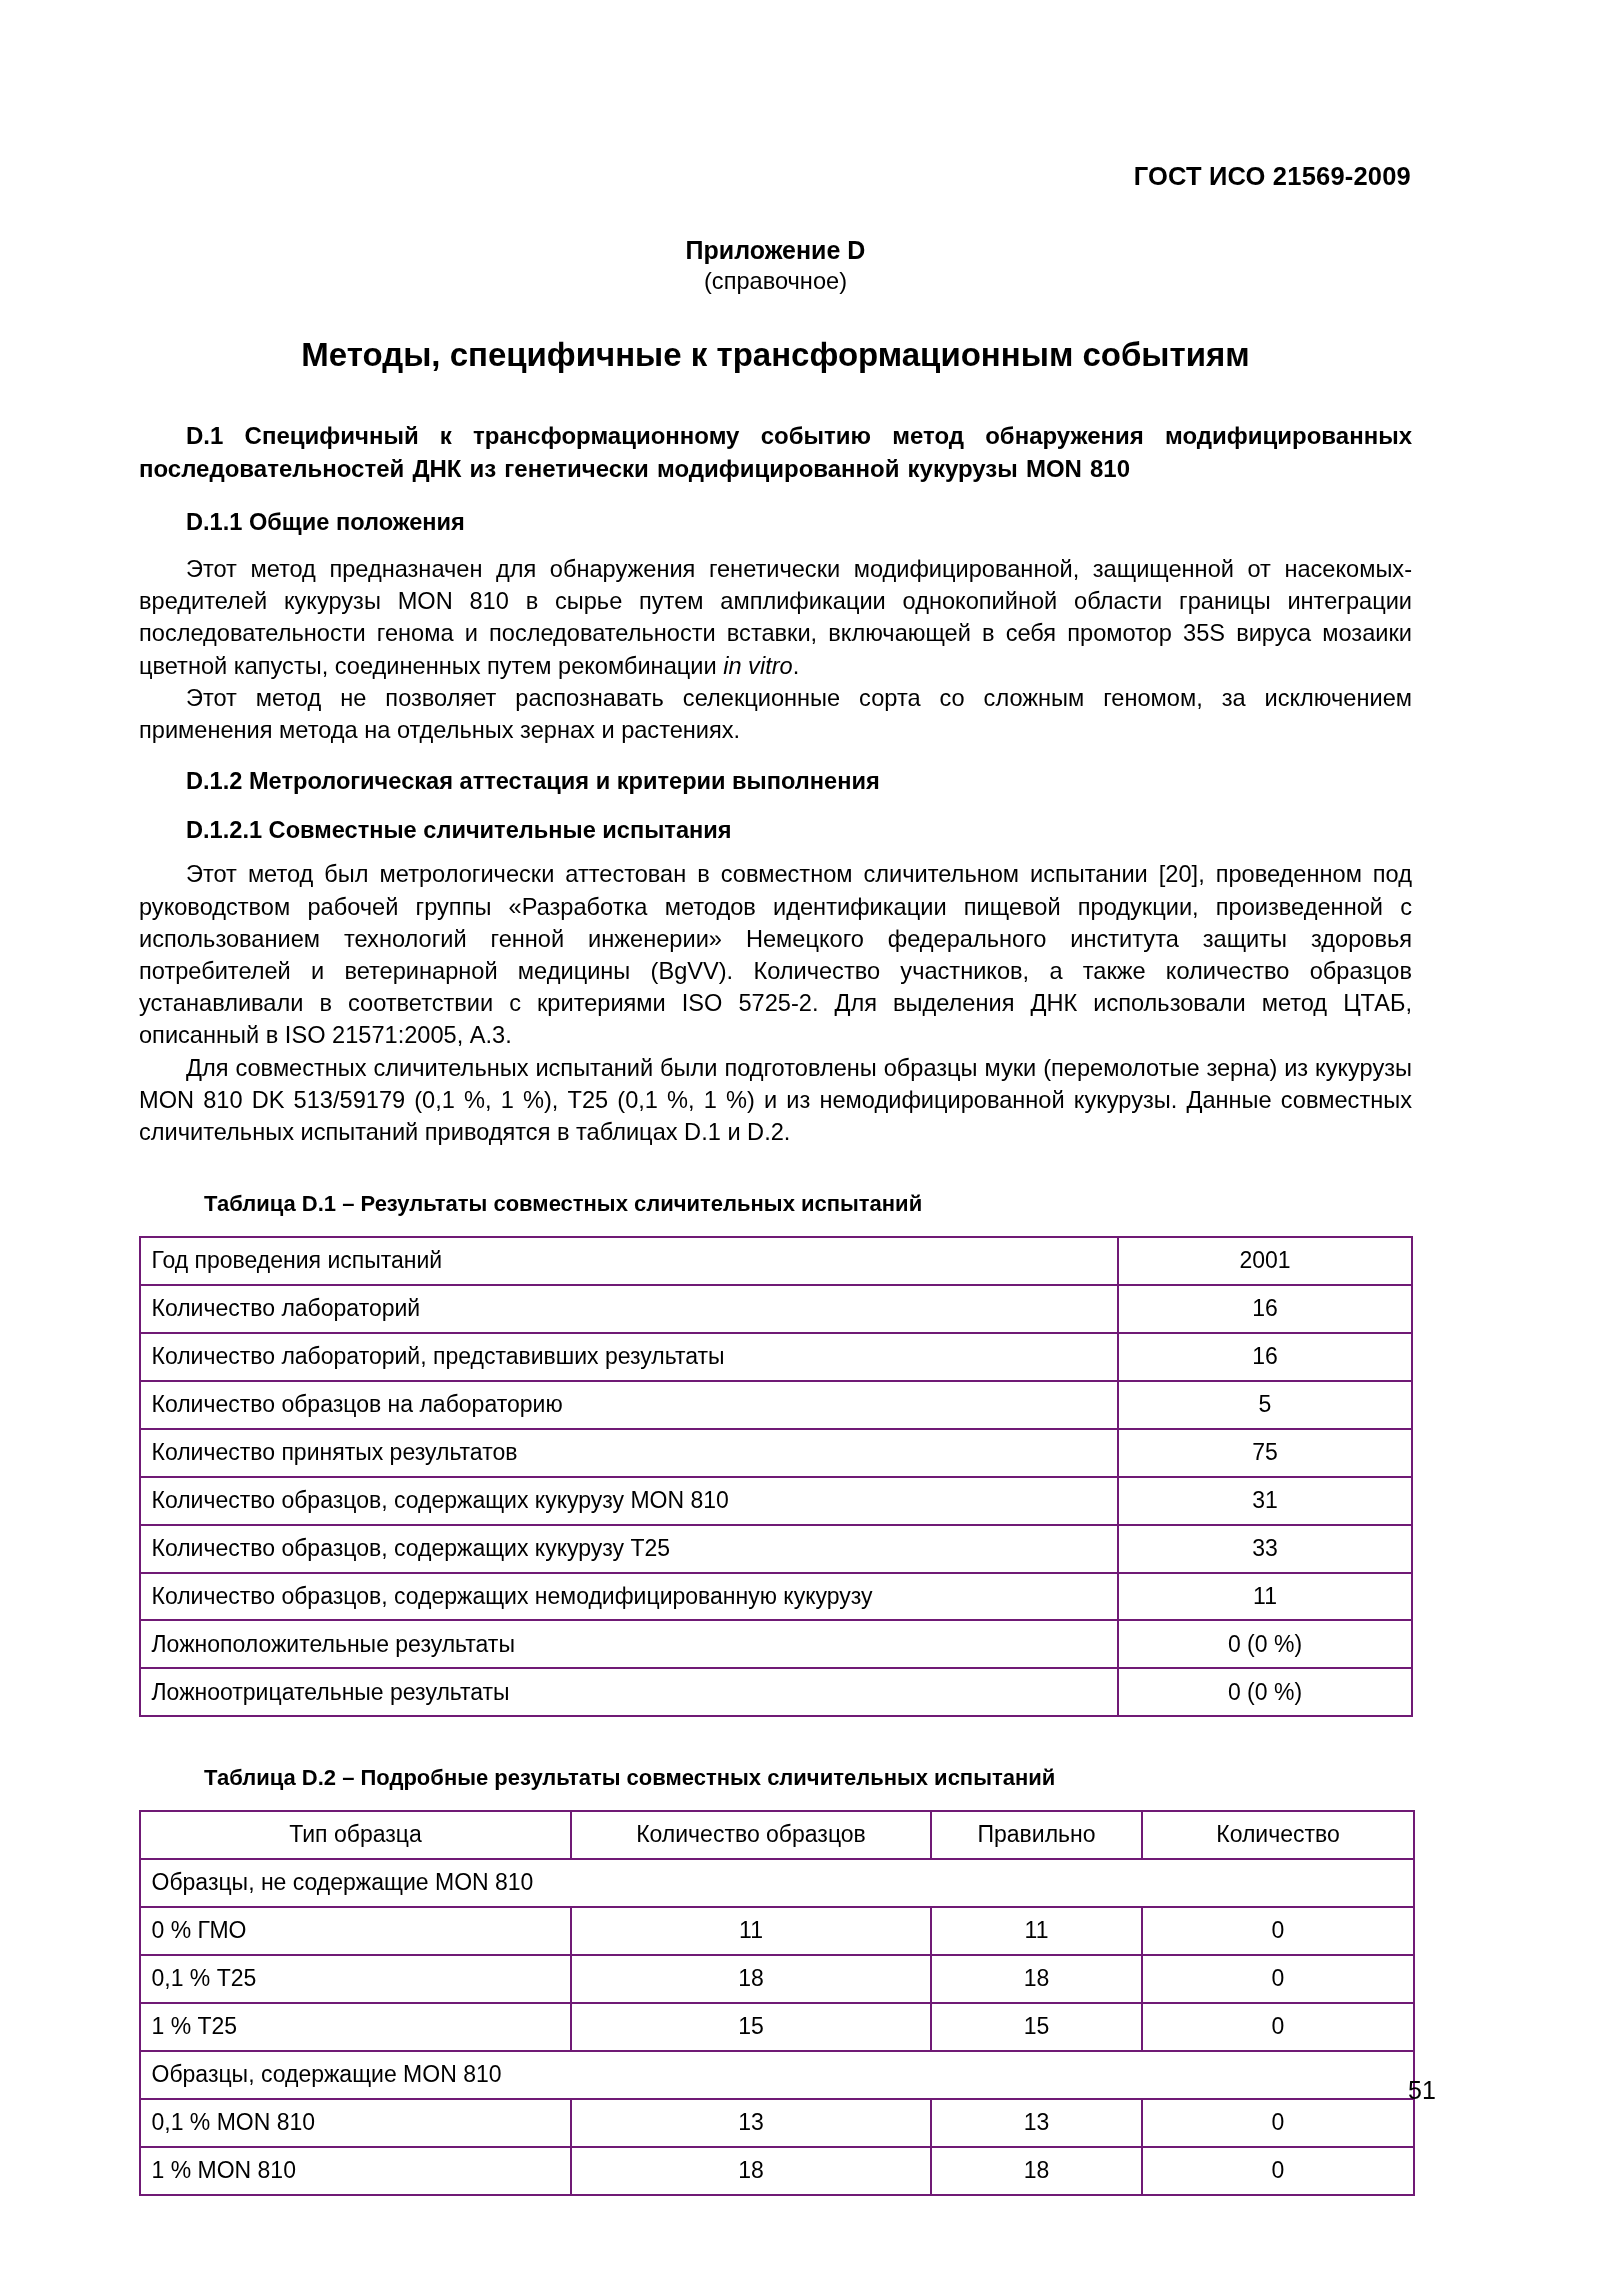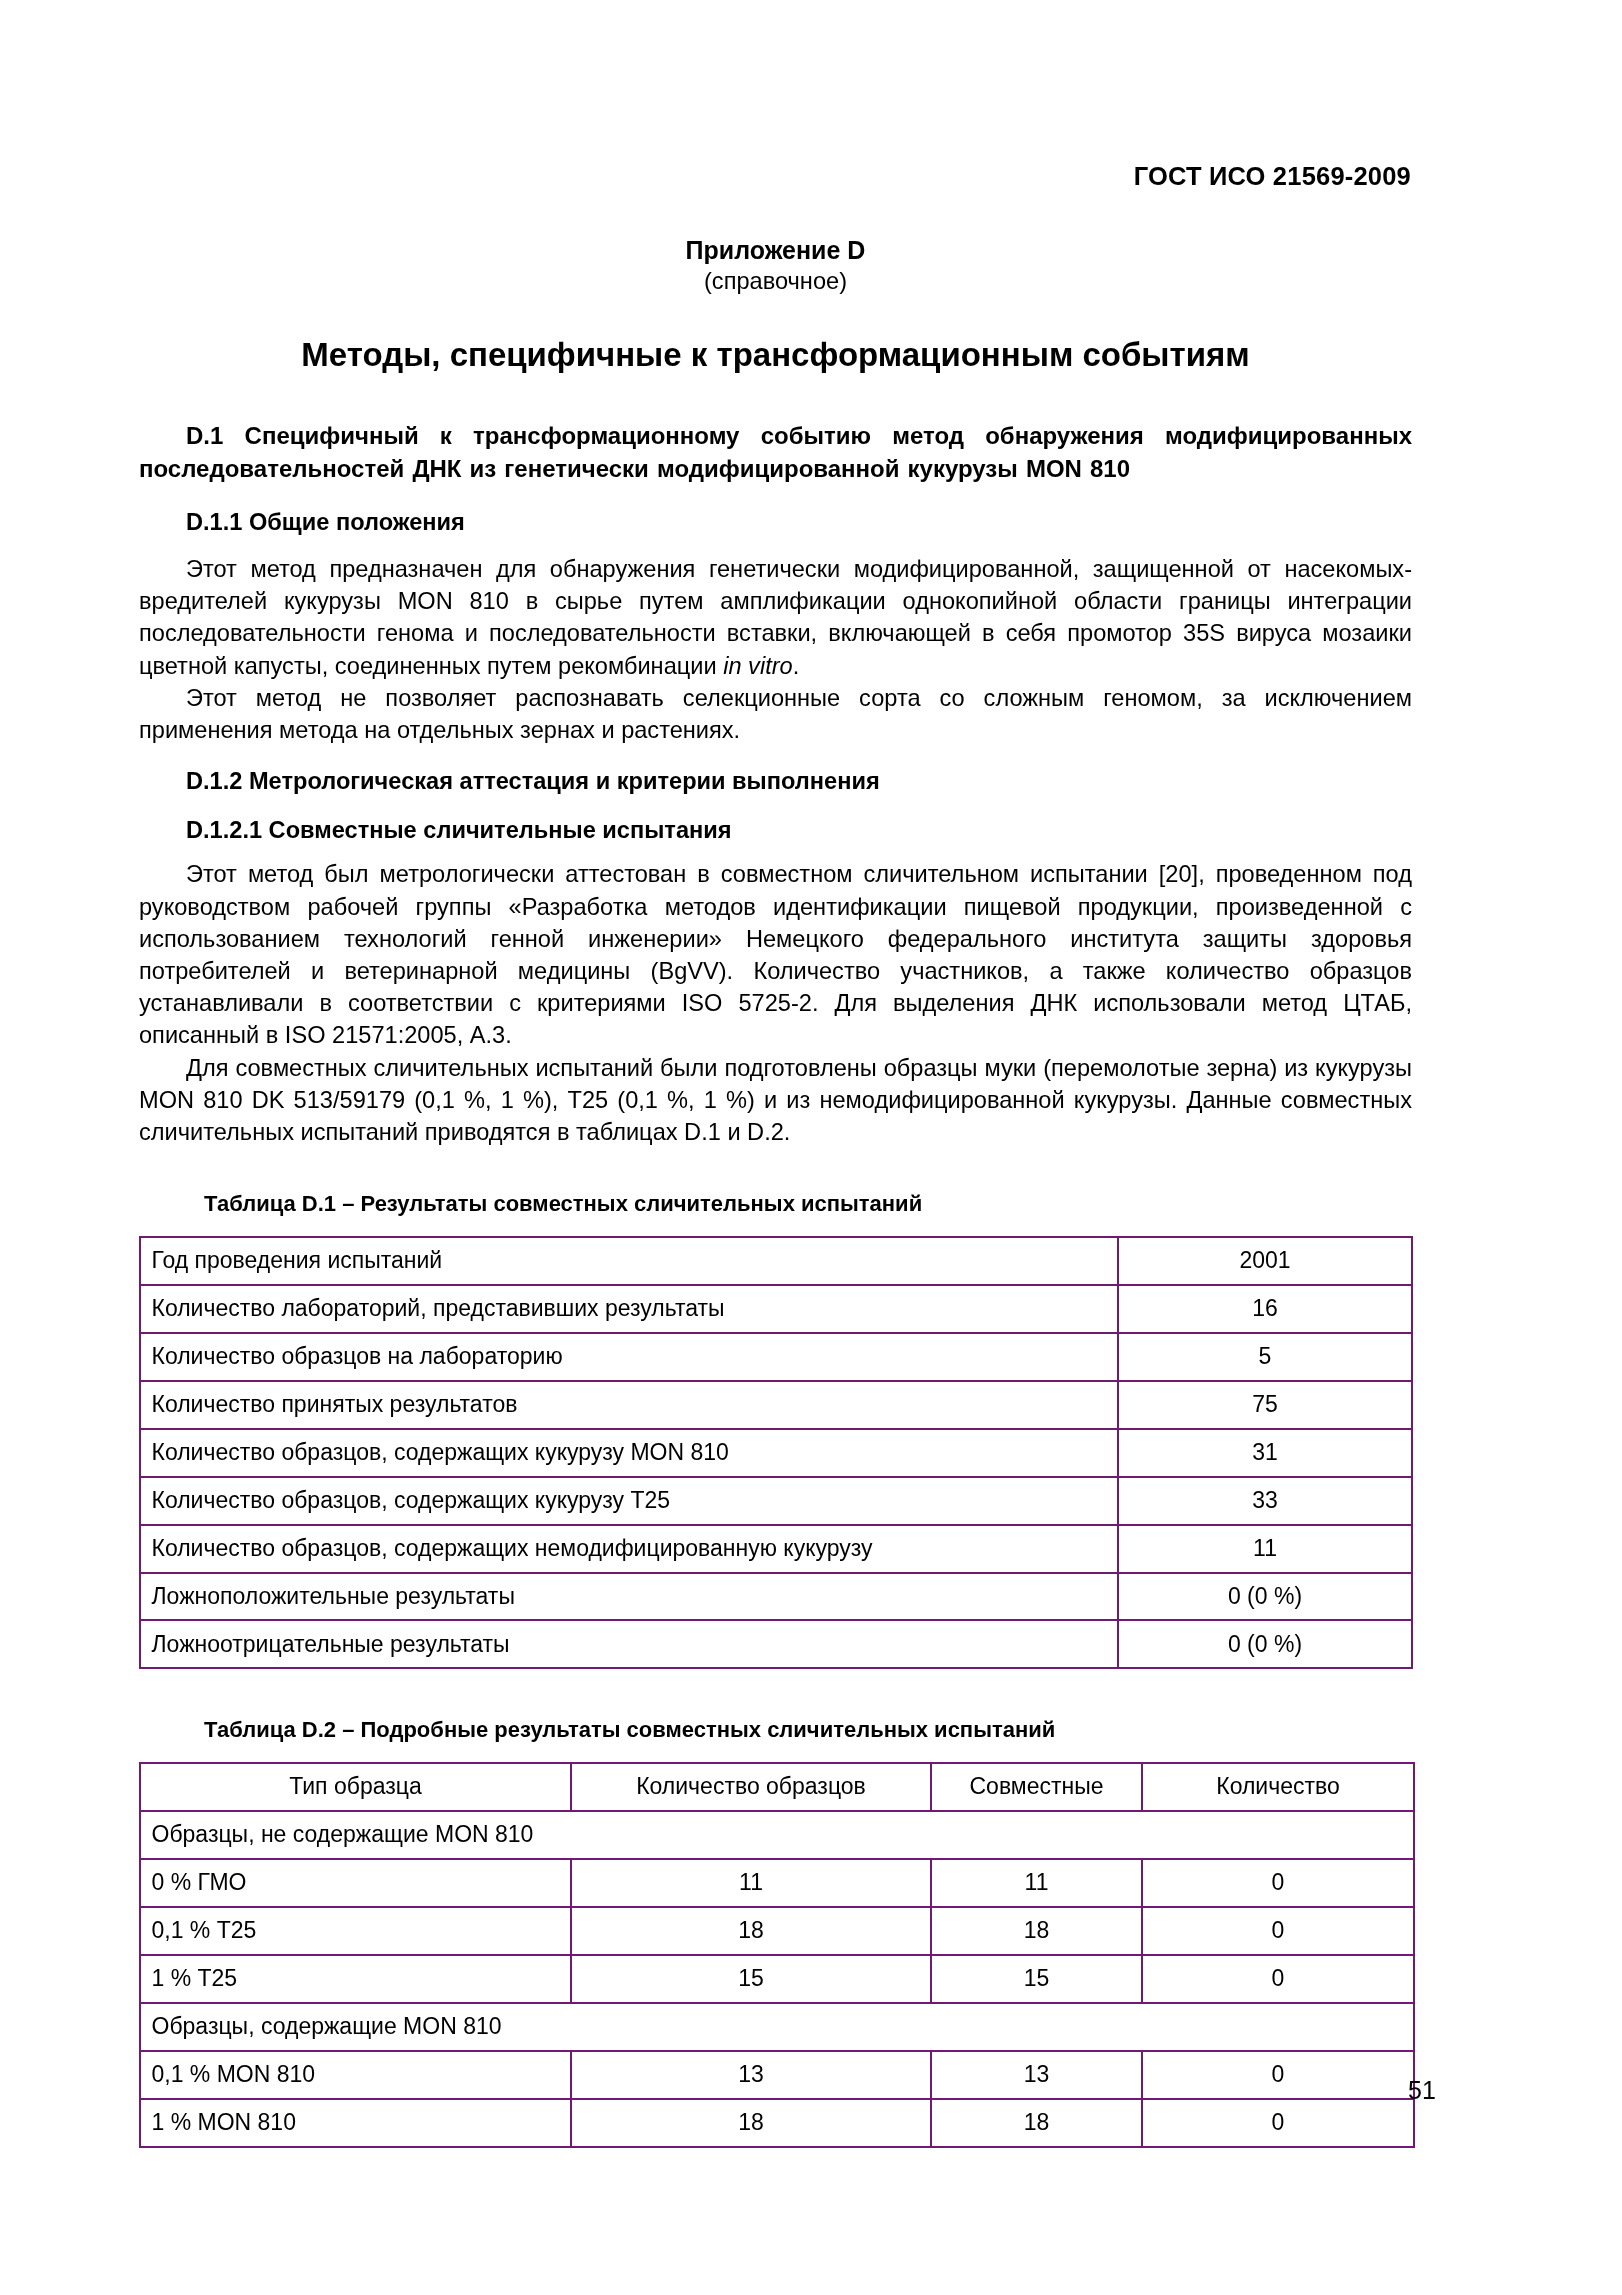--- a/index.html
+++ b/index.html
@@ -197,20 +197,24 @@
       <colgroup>
         <col style="width:978px">
         <col style="width:294px">
       </colgroup>
       <tbody>
         <tr>
           <td class="t1-label">Год проведения испытаний</td>
           <td class="t1-value">2001</td>
         </tr>
         <tr>
+          <td class="t1-label">Количество лабораторий</td>
+          <td class="t1-value">16</td>
+        </tr>
+        <tr>
           <td class="t1-label">Количество лабораторий, представивших результаты</td>
           <td class="t1-value">16</td>
         </tr>
         <tr>
           <td class="t1-label">Количество образцов на лабораторию</td>
           <td class="t1-value">5</td>
         </tr>
         <tr>
           <td class="t1-label">Количество принятых результатов</td>
           <td class="t1-value">75</td>
@@ -248,21 +252,21 @@
       <colgroup>
         <col style="width:431px">
         <col style="width:360px">
         <col style="width:211px">
         <col style="width:272px">
       </colgroup>
       <thead>
         <tr>
           <th>Тип образца</th>
           <th>Количество образцов</th>
-          <th>Совместные</th>
+          <th>Правильно</th>
           <th>Количество</th>
         </tr>
       </thead>
       <tbody>
         <tr>
           <td class="t2-group" colspan="4">Образцы, не содержащие MON 810</td>
         </tr>
         <tr>
           <td class="t2-label">0 % ГМО</td>
           <td class="t2-num">11</td>

